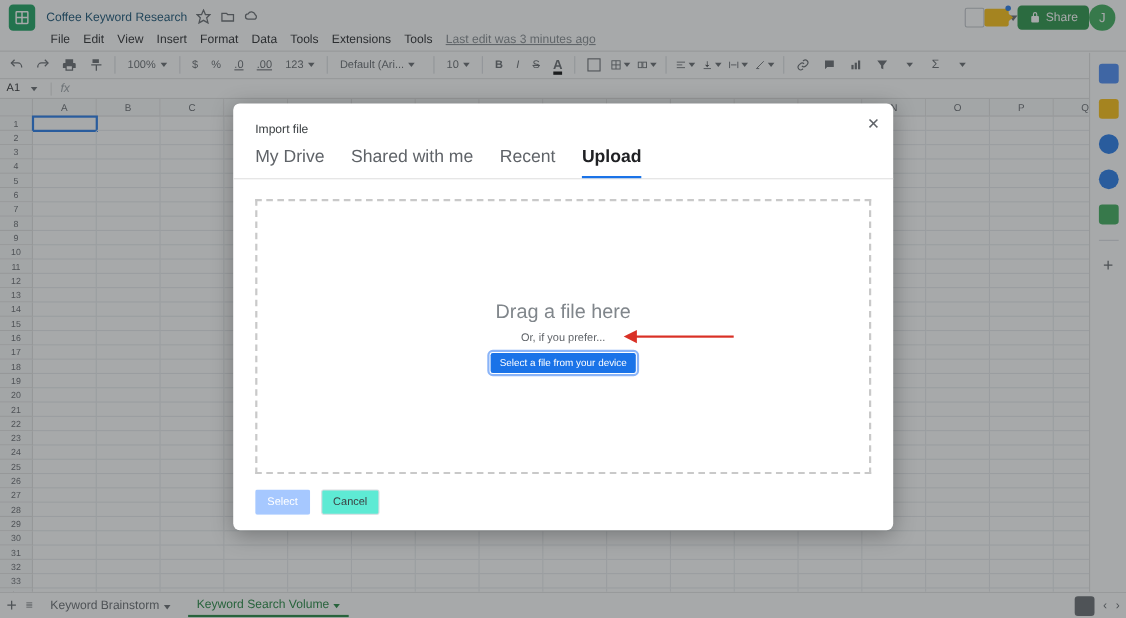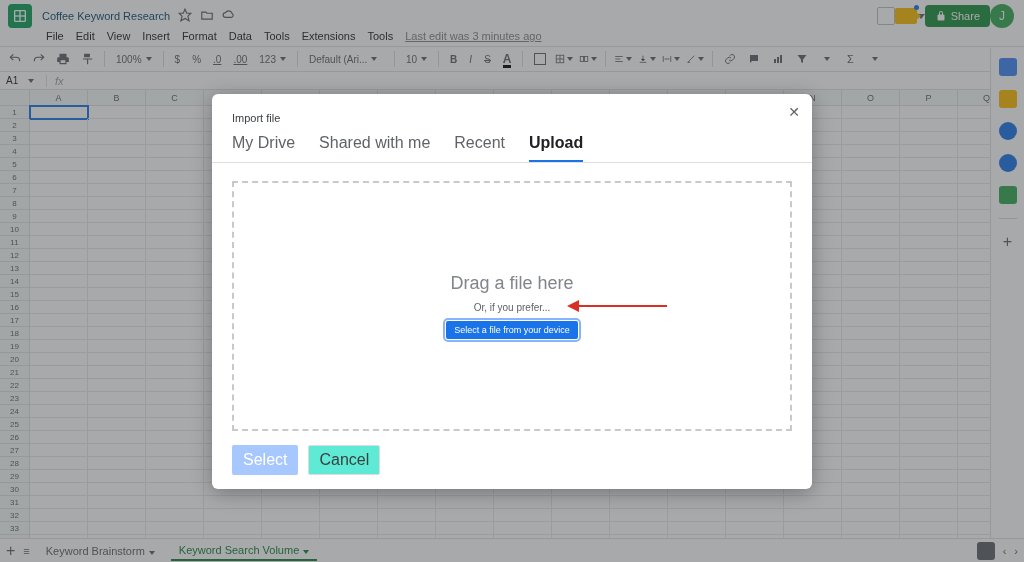--- a/index.html
+++ b/index.html
@@ -63,21 +63,21 @@
   .modal-close { position:absolute; top:10px; right:12px; color:#5f6368; font-size:14px; cursor:pointer;}
   .modal-title { font-size:11px; color:#3c4043; padding:18px 20px 10px;}
   .modal-tabs { display:flex; gap:24px; padding:0 20px; border-bottom:1px solid #e0e0e0; font-size:16px; color:#5f6368;}
   .modal-tabs .mtab { padding-bottom:8px; cursor:pointer;}
   .modal-tabs .mtab.active { color:#202124; font-weight:bold; border-bottom:2px solid #1a73e8;}
   .upload-area { margin:18px 20px 14px; border:2px dashed #c9c9c9; height:250px; display:flex; flex-direction:column; align-items:center; justify-content:center; gap:8px;}
   .drag-txt { font-size:18px; color:#80868b;}
   .or-txt { font-size:10px; color:#5f6368;}
   .select-btn { background:#1a73e8; color:#fff; font-size:9px; padding:4px 8px; border-radius:2px; outline:2px solid #8ab4f8; outline-offset:1px;}
   .modal-actions { display:flex; gap:10px; padding:0 20px;}
-  .btn { font-size:16px; padding:5px 10px; border-radius:2px; border:1px solid transparent; cursor:pointer;}
+  .btn { font-size:10px; padding:5px 10px; border-radius:2px; border:1px solid transparent; cursor:pointer;}
   .btn.primary { background:#a6c8ff; color:#fff;}
   .btn.flat { background:#5eead4; color:#3c4043; border-color:#dadce0;}
   
   .arrow-anno { position:absolute; top:206px; left:355px; width:100px; height:12px; pointer-events:none;}
   .arrow-anno .line { position:absolute; top:5px; left:10px; right:0; height:2px; background:#d93025;}
   .arrow-anno .head { position:absolute; left:0; top:0; width:0; height:0; border-top:6px solid transparent; border-bottom:6px solid transparent; border-right:12px solid #d93025;}
 </style>
 </head>
 <body>
 

